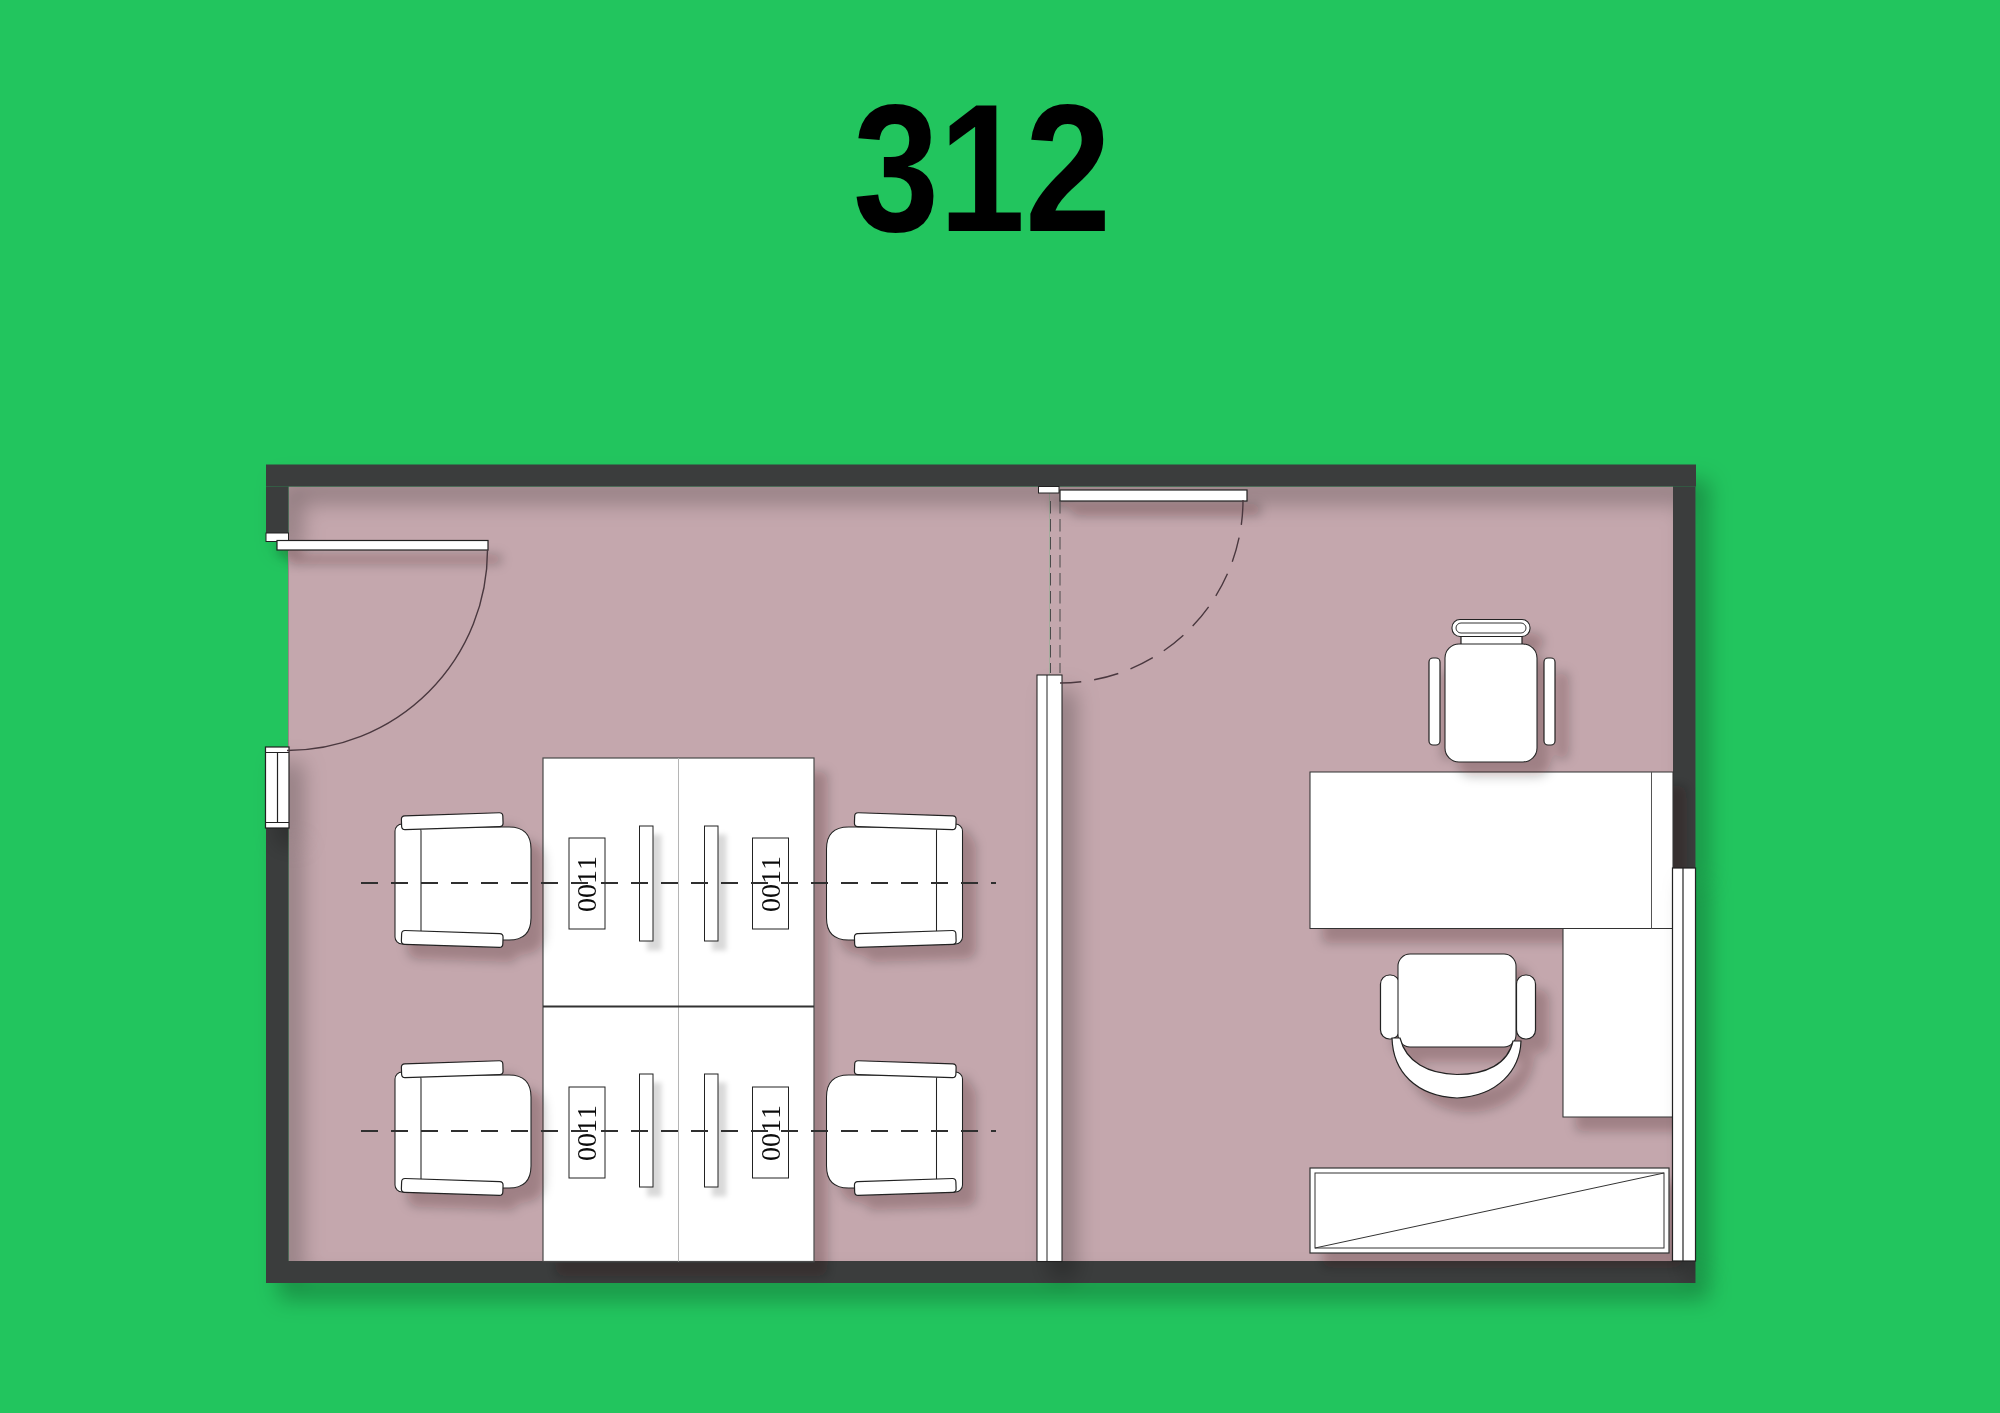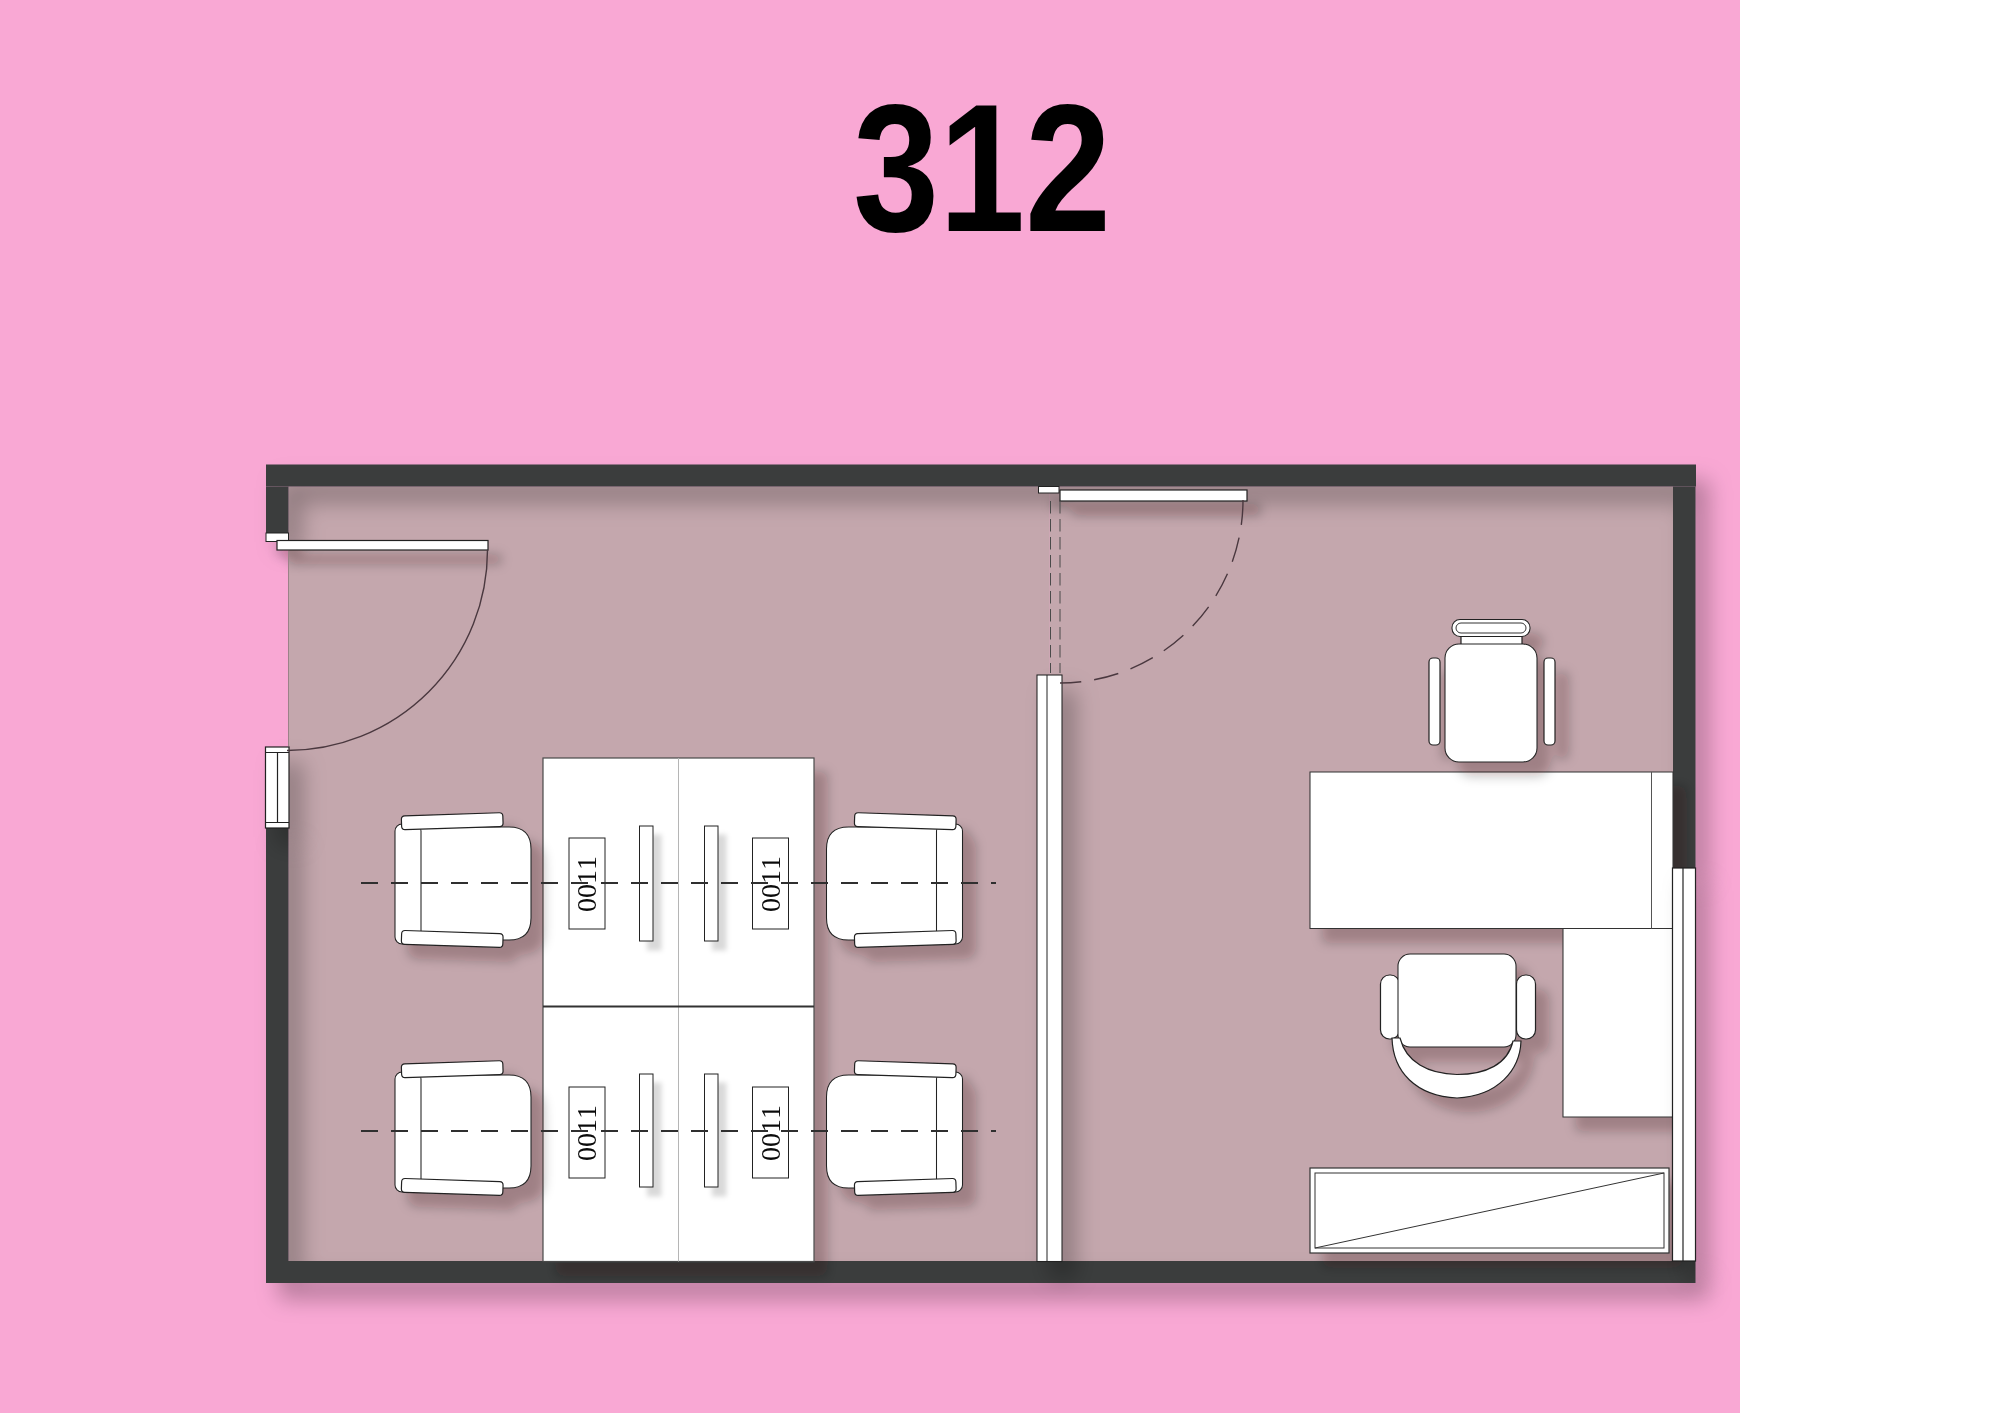--- a/index.html
+++ b/index.html
@@ -1,16 +1,16 @@
 <!DOCTYPE html>
 <html><head>
 <meta charset="utf-8">
 <style>
   html,body{margin:0;padding:0;background:#ffffff;}
-  .page{position:relative;width:1740px;height:1413px;background:#f9a8d4;overflow:hidden;}
+  .page{position:relative;width:2000px;height:1413px;background:#22c55e;overflow:hidden;}
   svg{display:block;}
   text{font-family:"Liberation Serif", serif;}
   .title{font-family:"Liberation Sans", sans-serif;font-weight:bold;}
 </style>
 </head>
 <body>
 <div class="page">
 <svg width="2000" height="1413" viewBox="0 0 2000 1413">
 <defs>
   <filter id="shw" filterUnits="userSpaceOnUse" x="0" y="0" width="2000" height="1413">

